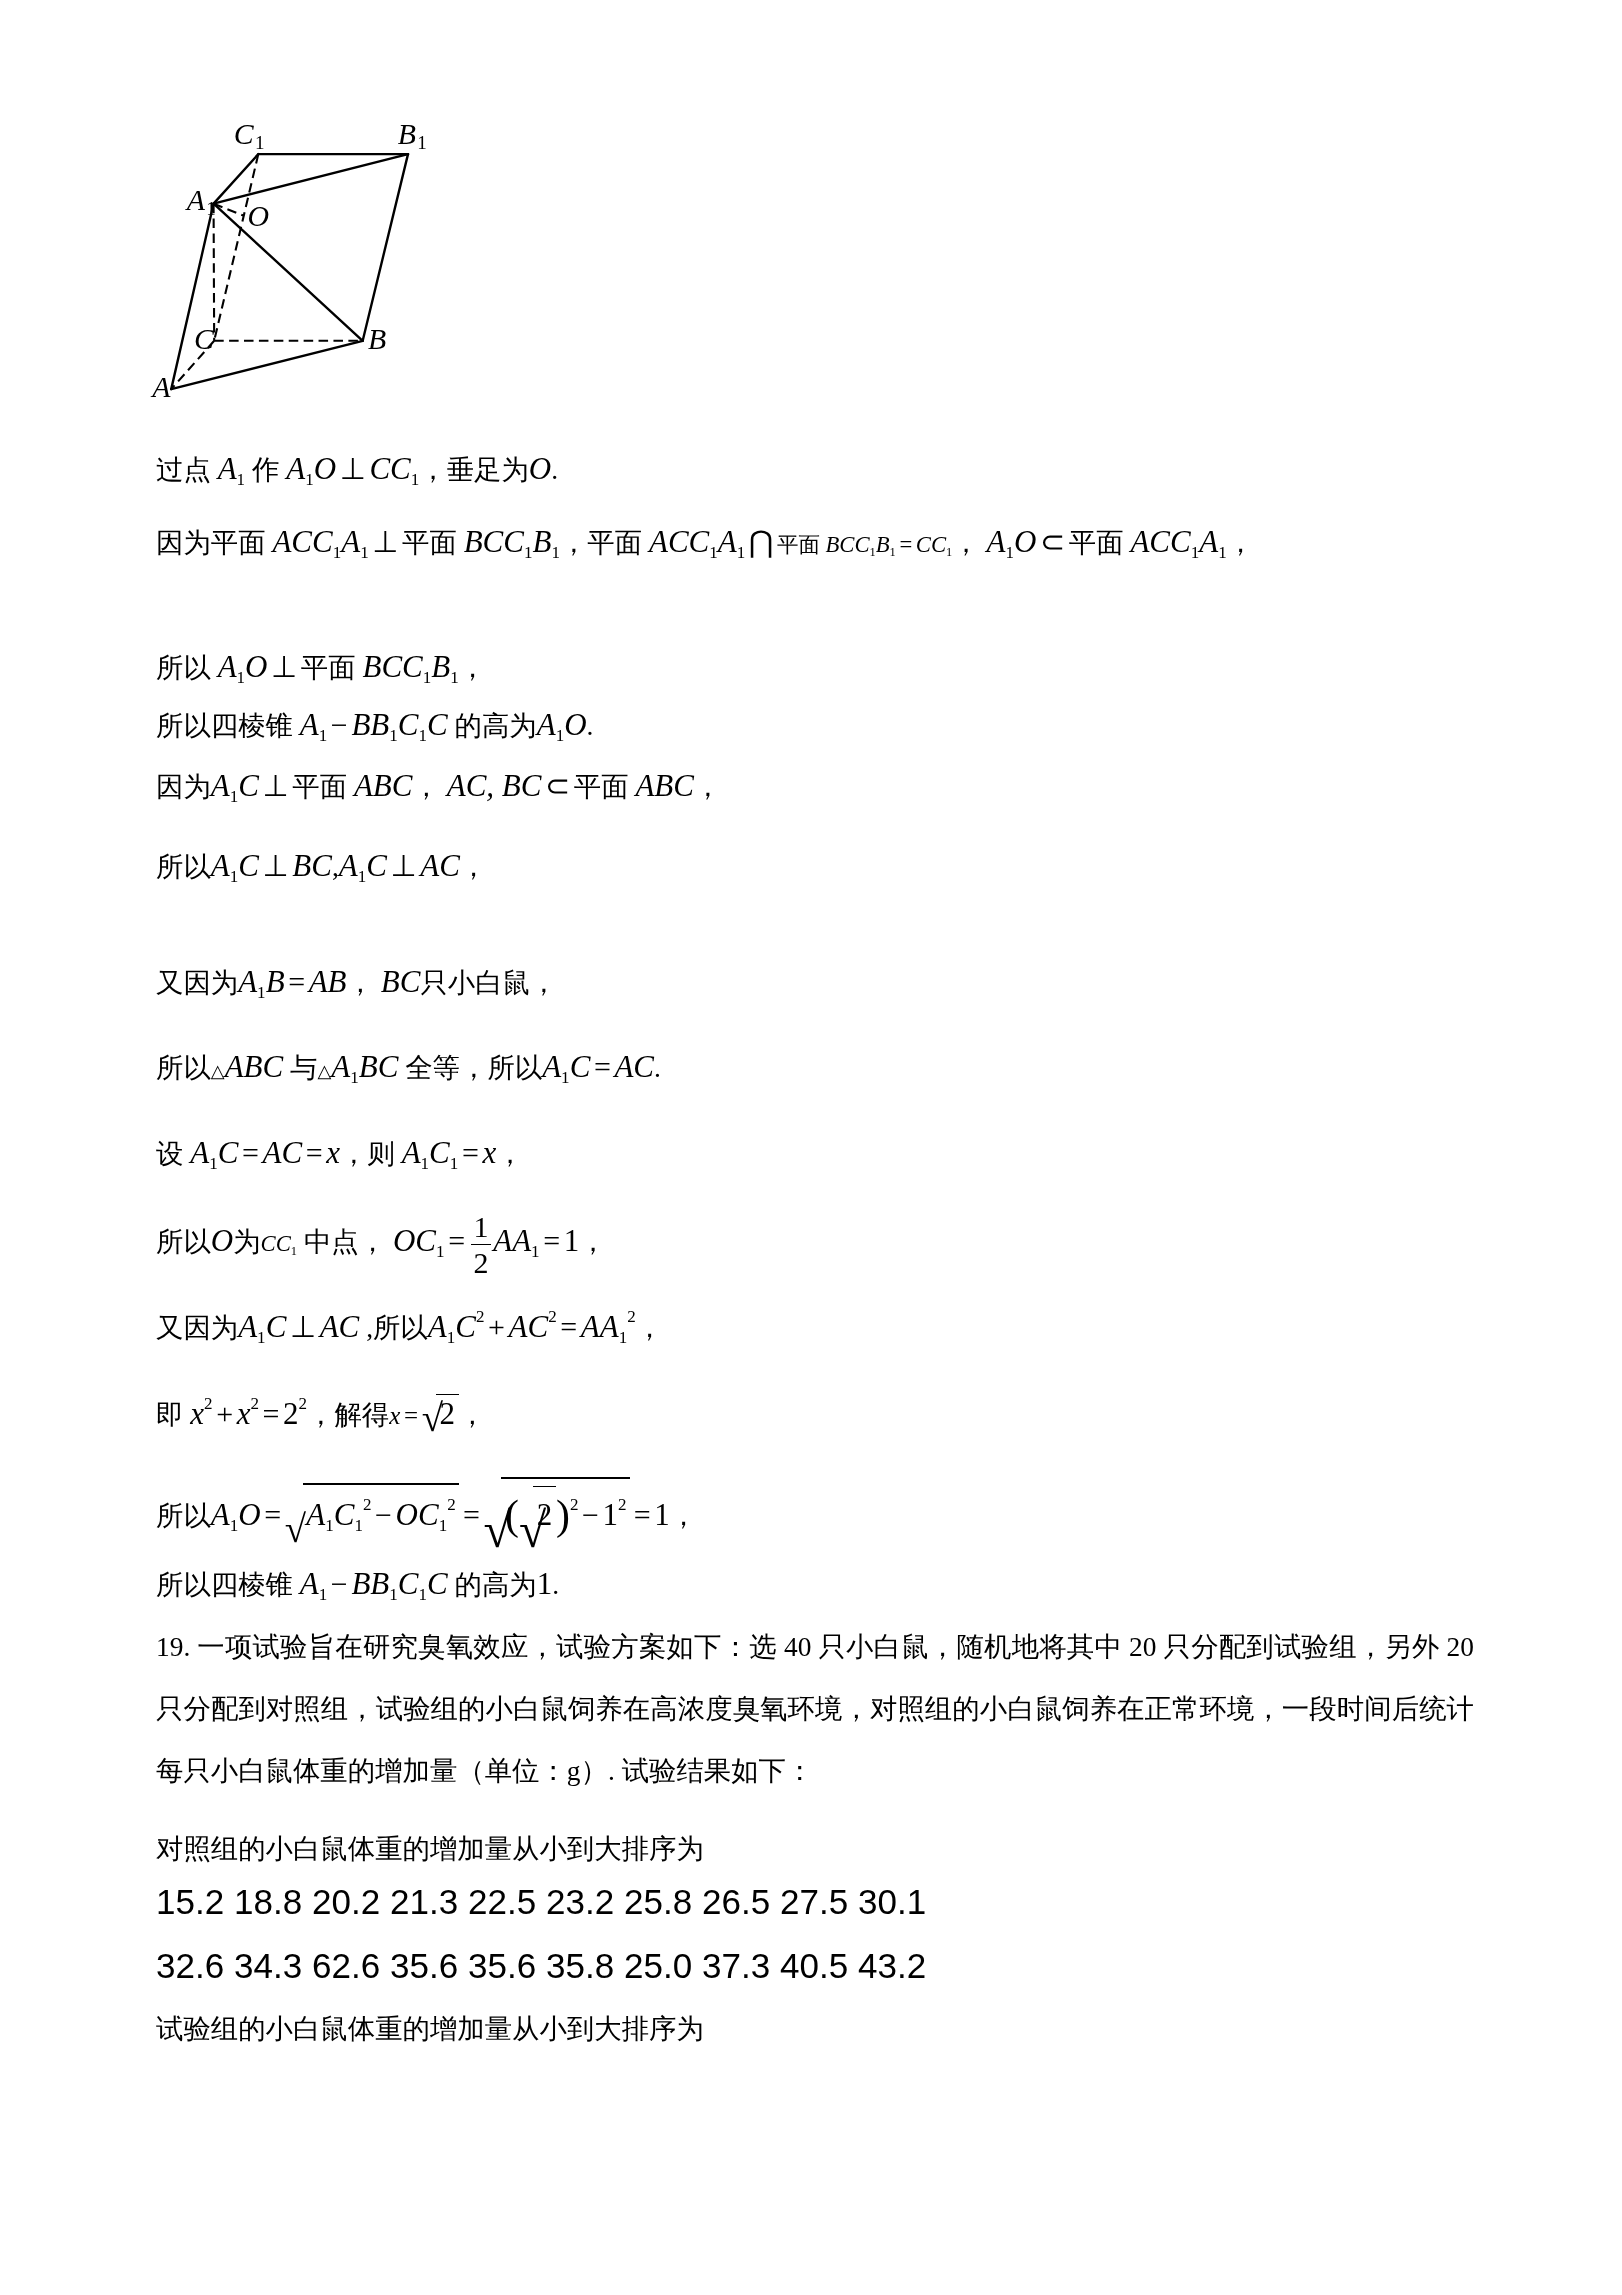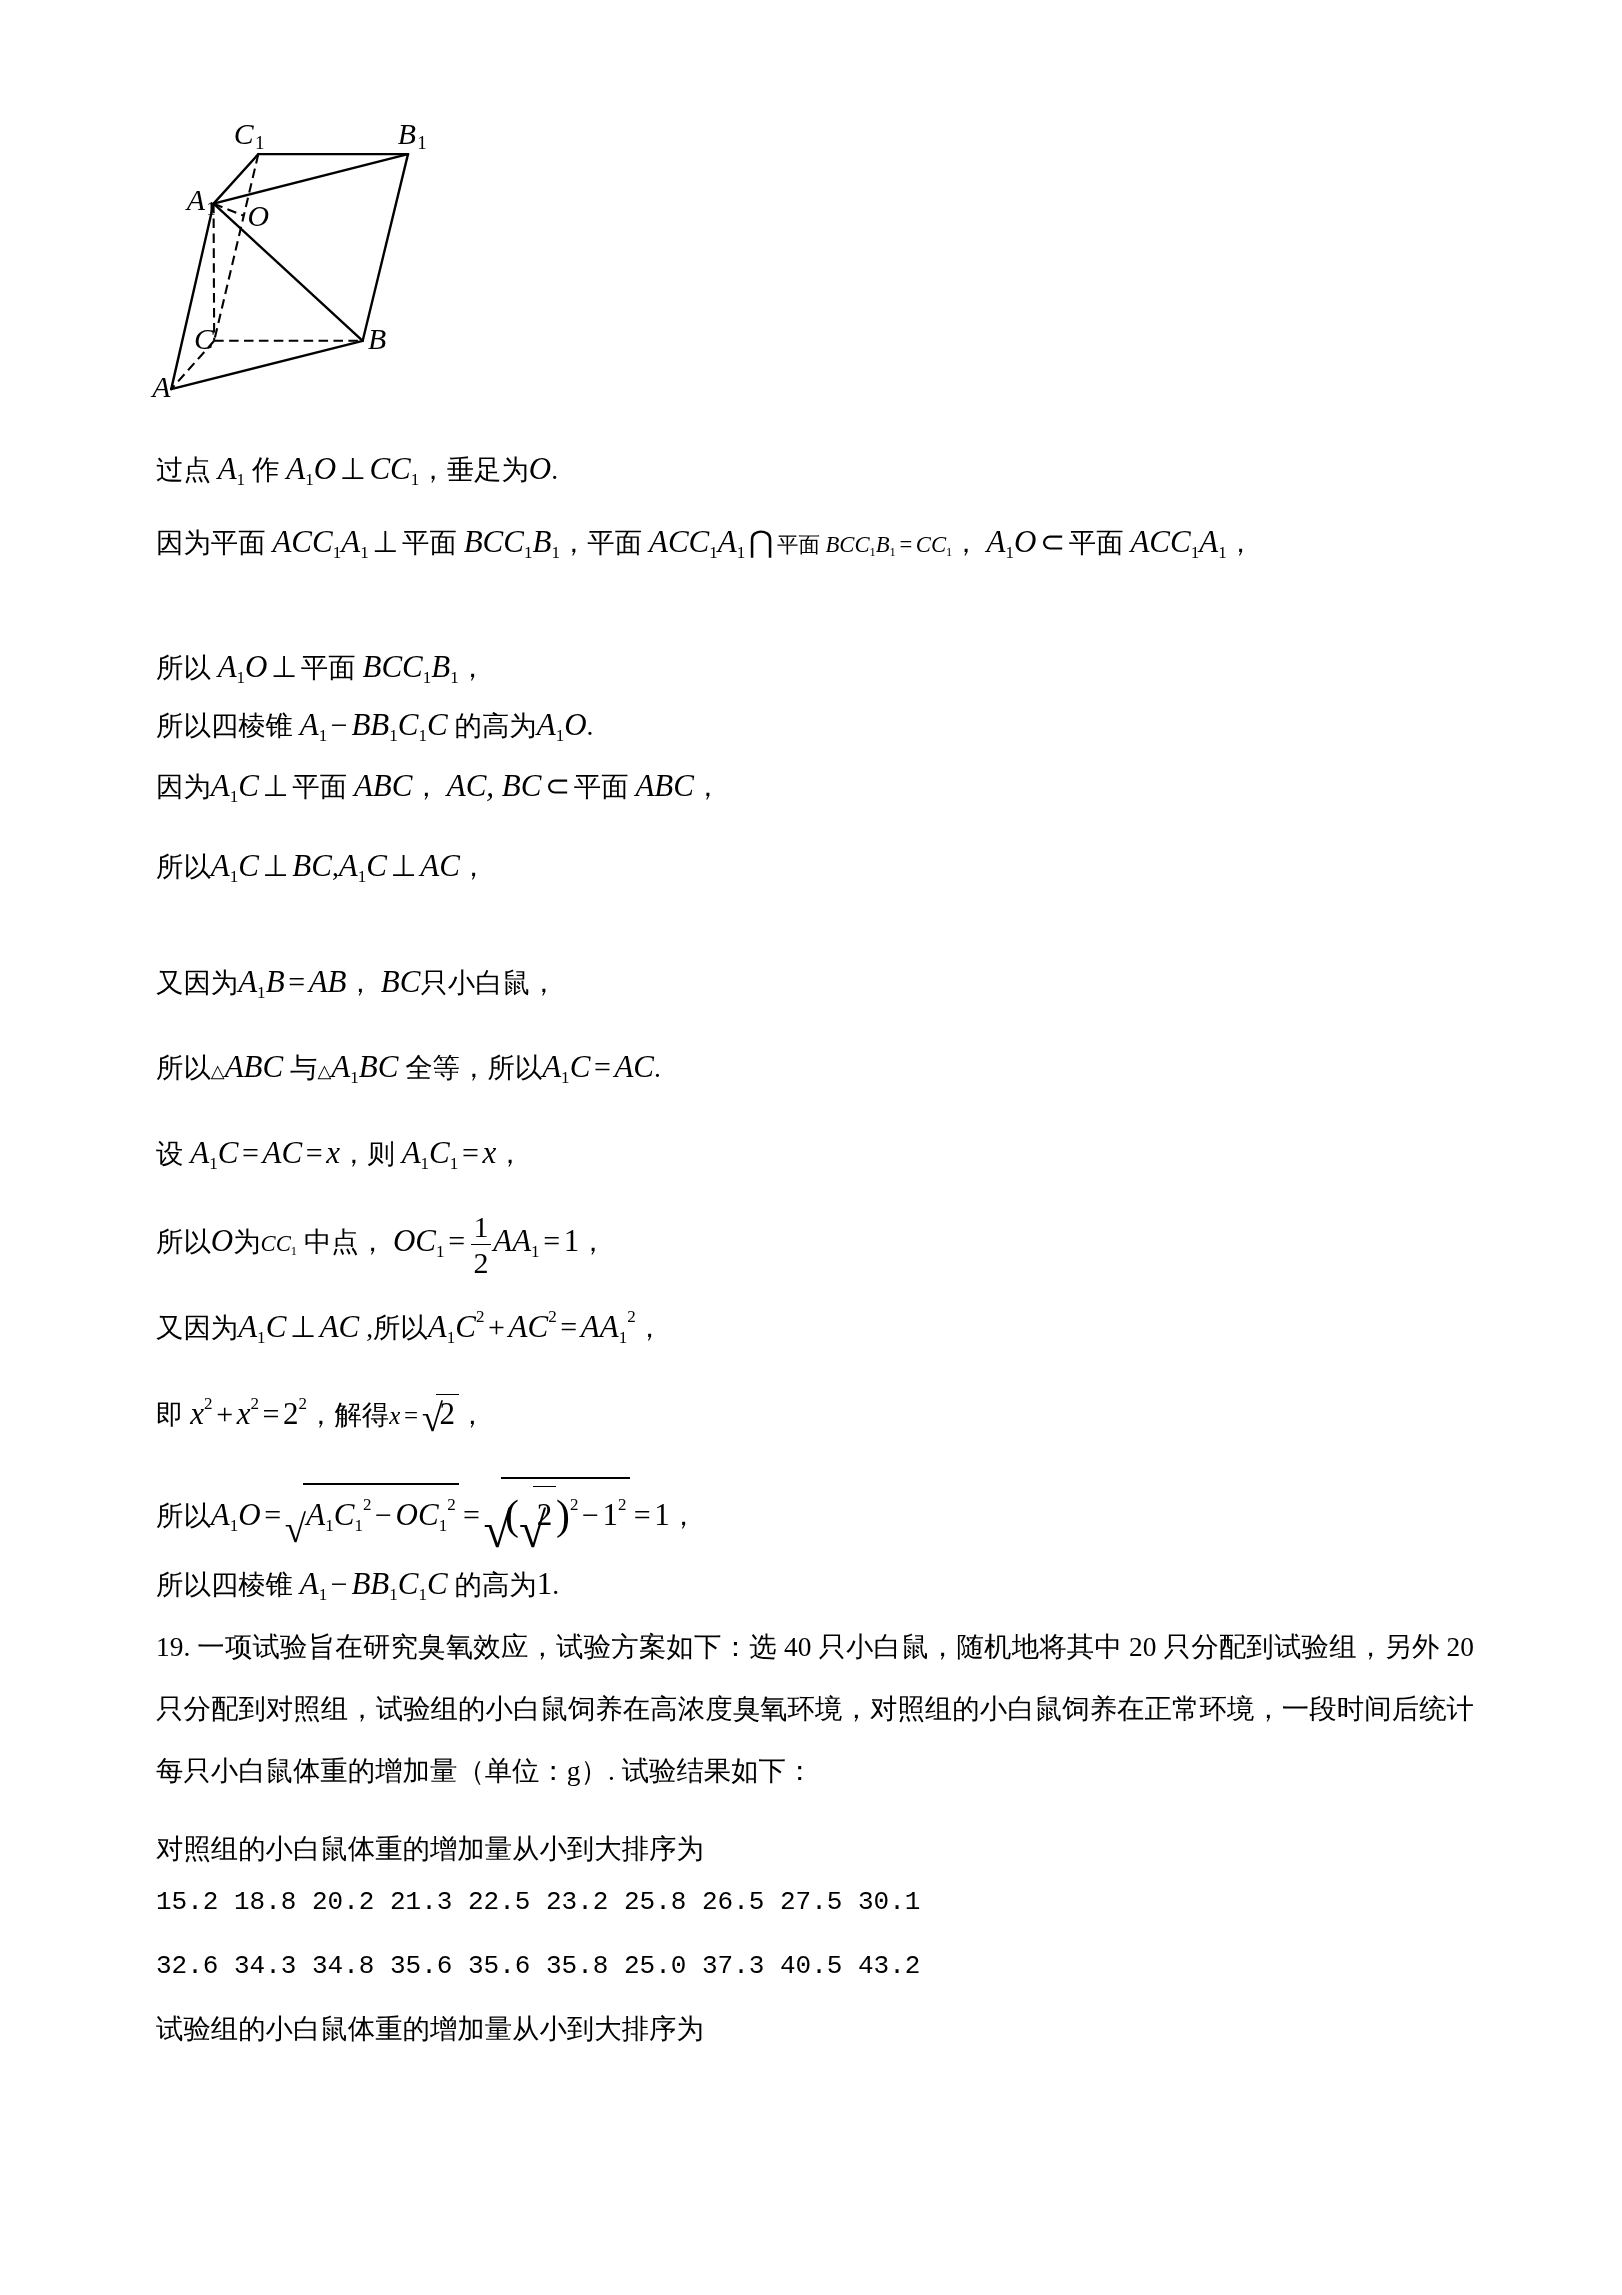--- a/index.html
+++ b/index.html
@@ -37,22 +37,22 @@
   .sqrt.inner { padding-left: 14.3px; }
   .sqrt.inner .body { border-top-width: 1.8px; padding-top: 1.2px; }
   .paren { font-style: normal; font-size: 1.35em; vertical-align: -0.08em; }
 
   .para {
     position: absolute; left: 156px; width: 1318px;
     font-size: 27.4px; line-height: 62px;
     font-family: Liberation Serif, serif;
     text-align: justify;
   }
-  .data-row { position: absolute; left: 156px; font-size: 26px; line-height: 36px;
-              font-family: Liberation Mono, monospace; white-space: nowrap; }
+  .data-row { position: absolute; left: 156px; font-size: 35px; line-height: 36px;
+              font-family: Liberation Sans, sans-serif; white-space: nowrap; }
   .data-row span { display: inline-block; width: 78px; }
 </style>
 </head>
 <body>
 
 <div class="diagram">
   <svg viewBox="0 0 650 560">
 
     <g stroke="#000" stroke-width="4" fill="none" stroke-linecap="round" stroke-linejoin="round">
       <line x1="183" y1="79" x2="434" y2="79"></line>
@@ -140,17 +140,17 @@
 
 <div class="para" style="top:1616px">19. 一项试验旨在研究臭氧效应，试验方案如下：选 40 只小白鼠，随机地将其中 20 只分配到试验组，另外 20 只分配到对照组，试验组的小白鼠饲养在高浓度臭氧环境，对照组的小白鼠饲养在正常环境，一段时间后统计每只小白鼠体重的增加量（单位：g）. 试验结果如下：</div>
 
 <div class="line" style="top:1831px">对照组的小白鼠体重的增加量从小到大排序为</div>
 
 <div class="data-row" style="top:1884px">
   <span>15.2</span><span>18.8</span><span>20.2</span><span>21.3</span><span>22.5</span><span>23.2</span><span>25.8</span><span>26.5</span><span>27.5</span><span>30.1</span>
 </div>
 
 <div class="data-row" style="top:1948px">
-  <span>32.6</span><span>34.3</span><span>34.8</span><span>35.6</span><span>35.6</span><span>35.8</span><span>25.0</span><span>37.3</span><span>40.5</span><span>43.2</span>
+  <span>32.6</span><span>34.3</span><span>62.6</span><span>35.6</span><span>35.6</span><span>35.8</span><span>25.0</span><span>37.3</span><span>40.5</span><span>43.2</span>
 </div>
 
 <div class="line" style="top:2011px">试验组的小白鼠体重的增加量从小到大排序为</div>
 
 
 </body></html>

